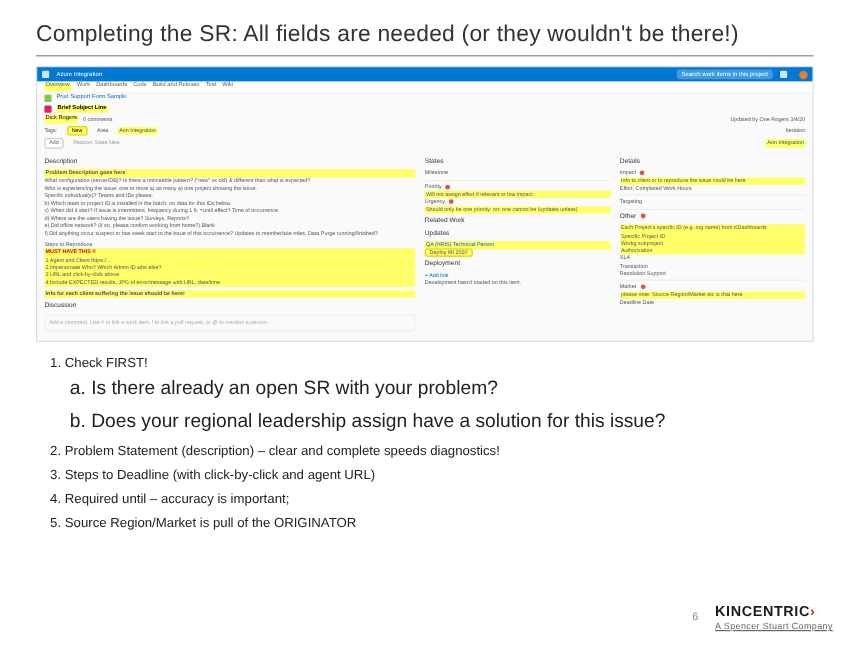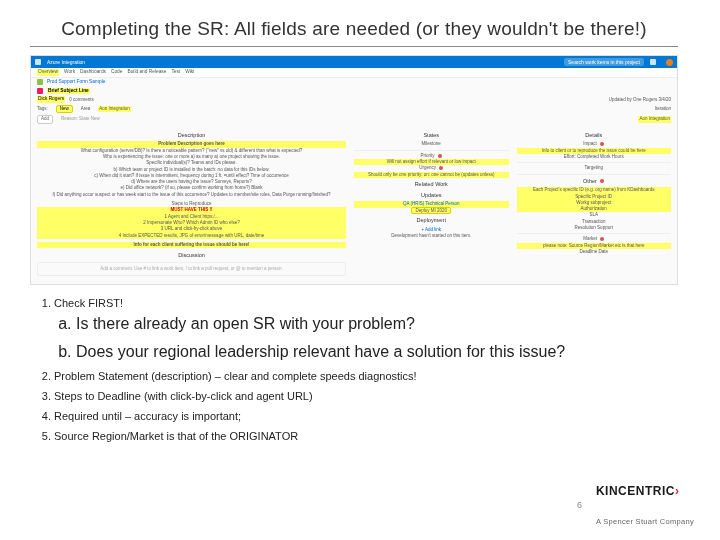--- a/index.html
+++ b/index.html
@@ -1,17 +1,17 @@
 <!DOCTYPE html>
 <html><head>
 <meta charset="utf-8">
 <style>
   * { margin:0; padding:0; box-sizing:border-box; }
   body { width:720px; height:540px; background:#fff; font-family:Arial,Helvetica,sans-serif; overflow:hidden; position:relative; }
-  .slide { padding:18px 42px 0 30px;text-align:center; }
+  .slide { padding:18px 42px 0 30px; }
   .title { font-size:19px; color:#333; font-weight:400; border-bottom:1px solid #888; padding-bottom:6px; margin-bottom:8px; letter-spacing:.2px; }
   .shot { font-size:4.8px; line-height:1.4; border:1px solid #ddd; background:#fafafa; }
   .topbar { background:#0078d4; color:#fff; height:12px; display:flex; align-items:center; padding:0 4px; gap:6px; }
   .topbar span { font-size:5px; }
   .ic { display:inline-block; width:6px; height:6px; background:#fff; border-radius:1px; opacity:.8; }
   .search { margin-left:auto; background:rgba(255,255,255,.25); padding:0 4px; height:8px; display:flex; align-items:center; border-radius:2px; font-size:4.5px; }
   .avatar { width:7px; height:7px; background:#e67e22; border-radius:50%; margin-left:4px; }
   .bar2 { height:10px; background:#fff; border-bottom:1px solid #eee; display:flex; align-items:center; gap:5px; padding:0 6px; font-size:4.8px; color:#555; }
   .hl { background:#ffff66; padding:0 1px; }
   .row { display:flex; align-items:center; gap:4px; padding:1px 6px; }
@@ -33,21 +33,21 @@
 
   .notes { padding:10px 30px 0 36px; font-size:11px; color:#222; line-height:1.55; }
   .notes ol { list-style:decimal; padding-left:18px; }
   .notes ol ol { list-style:lower-alpha; padding-left:22px; font-size:16px; }
   .notes li { margin-bottom:3px; }
 
   .footer { position:absolute; right:26px; bottom:14px; display:flex; align-items:center; gap:14px; }
   .pg { font-size:9px; color:#888; }
   .brand { font-size:12px; font-weight:700; letter-spacing:.5px; color:#1a1a1a; }
   .brand .gt { color:#d62828; font-weight:700; }
-  .sub { font-size:7.5px; color:#666; display:block; font-weight:400; letter-spacing:.3px; margin-top:19px; }
+  .sub { font-size:7.5px; color:#666; display:block; font-weight:400; letter-spacing:.3px; margin-top:1px;text-decoration:underline; }
 </style>
 </head>
 <body>
 
 <div class="slide">
   <div class="title">Completing the SR: All fields are needed (or they wouldn't be there!)</div>
 
   <div class="shot">
     <div class="topbar">
       <span class="ic"></span>
@@ -163,27 +163,27 @@
     </div>
   </div>
 </div>
 
 <div class="notes">
   <ol>
     <li>
       <span>Check FIRST!</span>
       <ol>
         <li>Is there already an open SR with your problem?</li>
-        <li>Does your regional leadership relevant have a solution for this issue?</li>
+        <li>Does your regional leadership assign have a solution for this issue?</li>
       </ol>
     </li>
     <li>Problem Statement (description) – clear and complete speeds diagnostics!</li>
     <li>Steps to Deadline (with click-by-click and agent URL)</li>
     <li>Required until – accuracy is important;</li>
-    <li>Source Region/Market is that of the ORIGINATOR</li>
+    <li>Source Region/Market is pull of the ORIGINATOR</li>
   </ol>
 </div>
 
 <div class="footer">
   <span class="pg">6</span>
   <span class="brand">
     <span>KINCENTRIC</span><span class="gt">›</span>
     <span class="sub">A Spencer Stuart Company</span>
   </span>
 </div>

